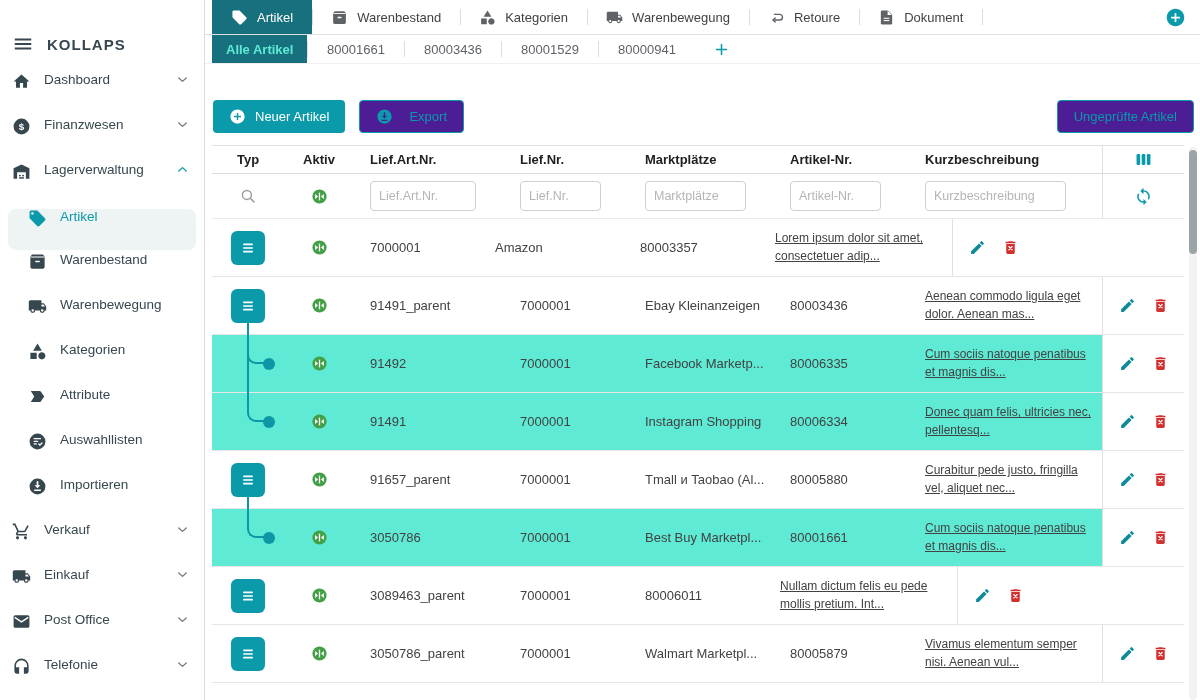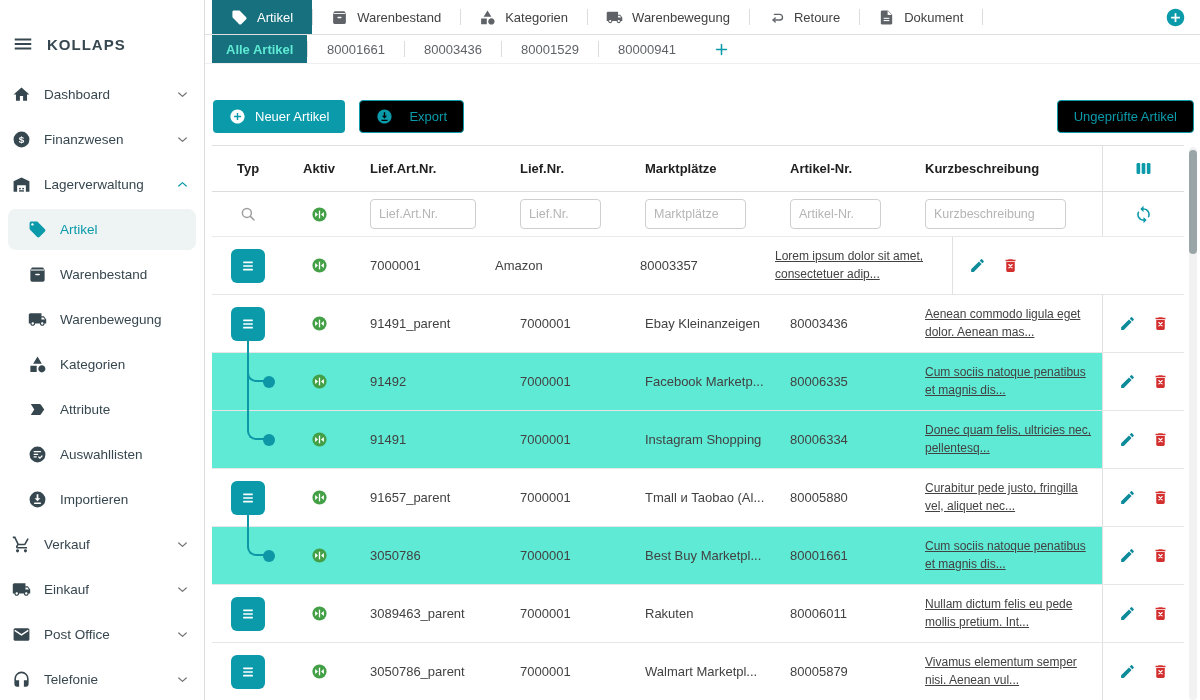--- a/index.html
+++ b/index.html
@@ -5,21 +5,21 @@
   * { box-sizing: border-box; margin: 0; padding: 0; }
   html,body { width:1200px; height:700px; overflow:hidden; background:#fff;
     font-family:"Liberation Sans", sans-serif; color:#37474f; }
   body { display:flex; }
 
   
   .sidebar { width:205px; flex:none; border-right:1px solid #dcdcdc; background:#fff; }
   .sb-header { height:72px; display:flex; align-items:center; gap:13px; padding:16px 0 0 12px; }
   .sb-header .ic { width:22px; height:22px; color:#37474f; cursor:pointer; }
   .brand { font-size:15px; font-weight:bold; letter-spacing:1px; color:#37474f; }
-  .sb-item { height:45px; display:flex; align-items:center; padding:0 14px 0 12px; cursor:pointer; }
+  .sb-item { height:45px; display:flex; align-items:flex-start; padding:0 14px 0 12px; cursor:pointer; }
   .sb-item .ic { width:19px; height:19px; color:#37474f; flex:none; }
   .sb-item .lbl { margin-left:13px; font-size:13.5px; color:#37474f; flex:1; white-space:nowrap; }
   .sb-item .chev { width:15px; height:15px; color:#757575; flex:none; }
   .sb-item .chev.teal { color:#0b9aaa; }
   .sb-item.sub { padding-left:28px; }
   .sb-item.sub.active { margin:2px 8px; height:41px; padding-left:20px; background:#eef3f3; border-radius:8px; }
   .sb-item.sub.active .ic, .sb-item.sub.active .lbl { color:#0b9aaa; }
 
   
   .content { flex:1; min-width:0; position:relative; display:flex; flex-direction:column; background:#fff; }
@@ -38,34 +38,34 @@
   .subtab { min-width:97px; display:flex; align-items:center; justify-content:center; font-size:13px; color:#5f6368; position:relative; cursor:pointer; padding:0 14px; }
   .subtab.active { background:#17707d; color:#5eead4; font-weight:bold; min-width:89px; }
   .subtab:not(.active):not(:first-child)::before { content:""; position:absolute; left:0; top:6px; bottom:6px; width:1px; background:#dcdcdc; }
   .st-add { width:52px; display:flex; align-items:center; justify-content:center; color:#0b9aaa; cursor:pointer; }
   .st-add .ic { width:17px; height:17px; }
 
   .toolbar { flex:none; display:flex; align-items:center; margin:36px 6px 0 8px; }
   .btn { height:33px; border-radius:4px; display:inline-flex; align-items:center; gap:9px; padding:0 16px; font-size:13px; cursor:pointer; border:none; background:none; font-family:inherit; }
   .btn .ic { width:17px; height:17px; }
   .btn-primary { background:#0b9aaa; color:#fff; }
-  .btn-outline { border:1px solid #0b9aaa; color:#0b9aaa; background:#000000;gap:16px; }
+  .btn-outline { border:1px solid #0b9aaa; color:#0b9aaa; background:#4c1d95;gap:16px; }
   .btn + .btn { margin-left:14px; }
   .tl-spacer { flex:1; }
 
   
   .table { margin:12px 0 0 7px; width:972px; font-size:13px; color:#424242; }
   .trh { display:flex; }
   .cell { display:flex; align-items:center; padding-left:16px; position:relative; }
   .w0{width:72px; justify-content:center; padding-left:0;}
   .w1{width:70px; justify-content:center; padding-left:0;}
   .w2{width:150px;} .w3{width:125px;} .w4{width:145px;} .w5{width:135px;}
   .w6{width:193px; padding-right:8px;}
   .w7{width:82px; justify-content:center; padding-left:0; border-left:1px solid #e0e0e0; background:#fff;}
-  .thead { height:47px; border-top:1px solid #e0e0e0; border-bottom:1px solid #dcdcdc; font-weight:bold; color:#212121; }
+  .thead { height:29px; border-top:1px solid #e0e0e0; border-bottom:1px solid #dcdcdc; font-weight:bold; color:#212121; }
   .thead .ic { width:19px; height:19px; color:#0b9aaa; cursor:pointer; }
   .tfilter { height:45px; border-bottom:1px solid #e9e9e9; }
   .tfilter input { width:calc(100% - 28px); height:30px; border:1px solid #cfcfcf; border-radius:4px; padding:0 8px; font-size:12.5px; color:#424242; font-family:inherit; outline:none; }
   .tfilter input::placeholder { color:#b5b5b5; }
   .tfilter .ic-search { width:18px; height:18px; color:#9e9e9e; }
   .tfilter .ic-sync { width:19px; height:19px; color:#0b9aaa; cursor:pointer; }
   .ic-active { width:17px; height:17px; cursor:pointer; }
   .trow { height:58px; border-bottom:1px solid #e6e6e6; background:#fff; }
   .trow.child { background:#5eead4; }
   .trow.child .w7 { background:#fff; }
@@ -749,23 +749,20 @@
                 <path fill="#fff" d="M9.9 12 5.8 8.6v6.8zM14.1 12l4.1-3.4v6.8z"></path>
               </svg>
             </span>
           </div>
           <div class="cell w2">
             <span>3089463_parent</span>
           </div>
           <div class="cell w3">
             <span>7000001</span>
           </div>
-          <div class="cell w4">
-            <span>Rakuten</span>
-          </div>
           <div class="cell w5">
             <span>80006011</span>
           </div>
           <div class="cell w6">
             <span class="kurz">Nullam dictum felis eu pede mollis pretium. Int...</span>
           </div>
           <div class="cell w7 act">
             <span class="ic ic-edit">
               <svg viewBox="0 0 24 24" xmlns="http://www.w3.org/2000/svg">
                 <path fill="currentColor" d="M3 17.25V21h3.75L17.81 9.94l-3.75-3.75L3 17.25zM20.71 7.04c.39-.39.39-1.02 0-1.41l-2.34-2.34a1 1 0 0 0-1.41 0l-1.83 1.83 3.75 3.75 1.83-1.83z"></path>

